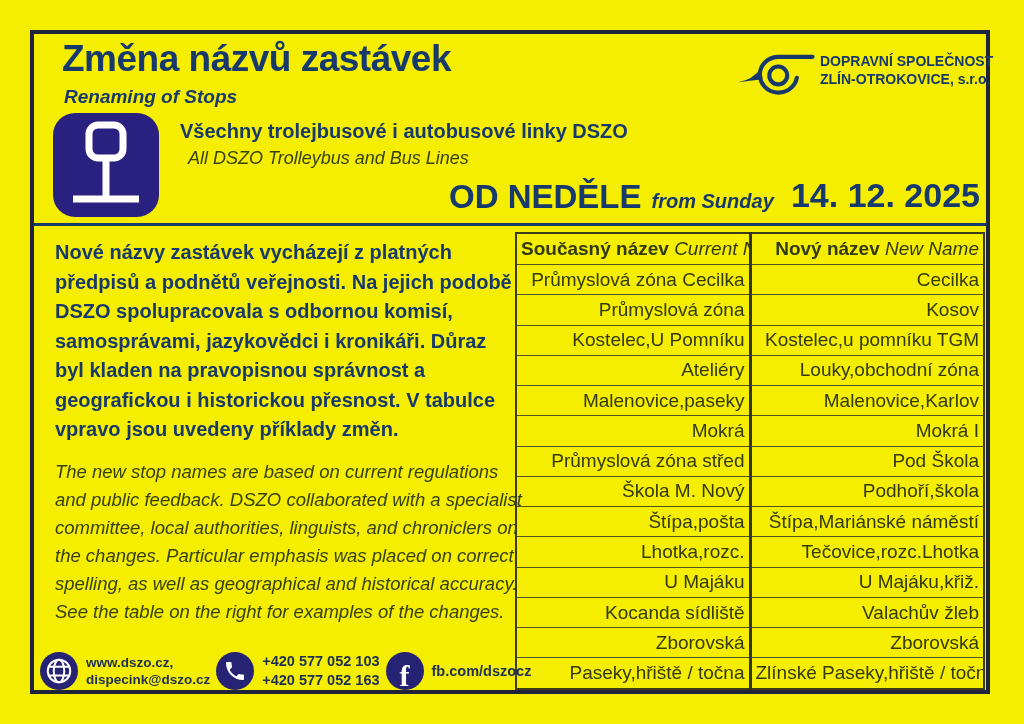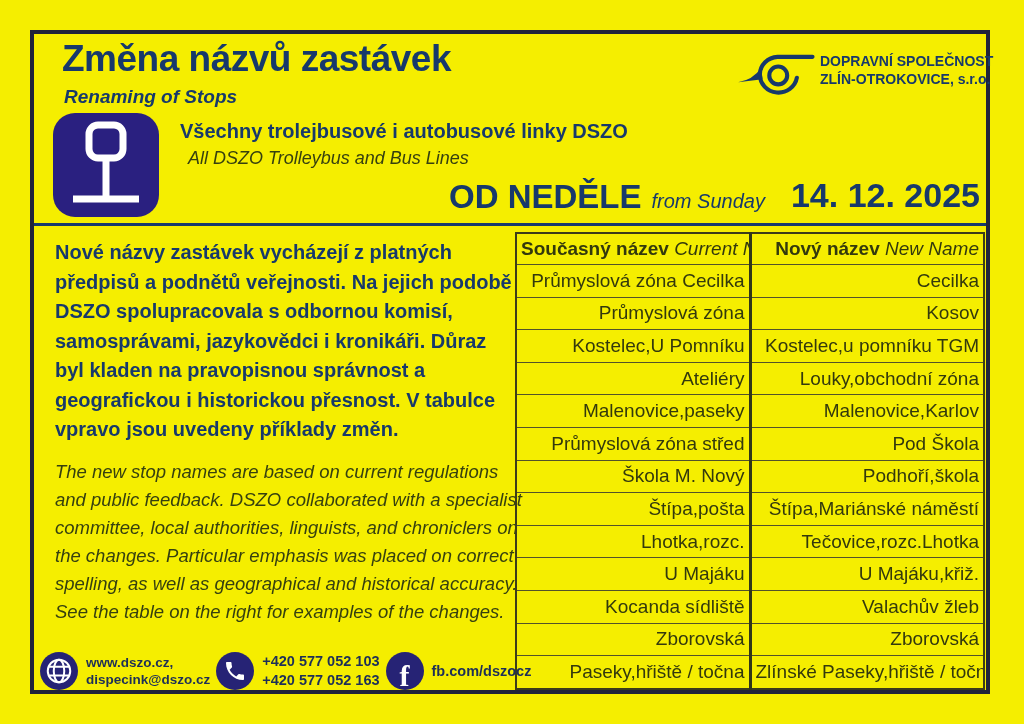--- a/index.html
+++ b/index.html
@@ -42,21 +42,21 @@
     font-size:20px;font-weight:bold;color:#17396b;white-space:nowrap;
   }
   .lines-en{
     position:absolute;left:180px;top:148px;
     font-size:18px;font-style:italic;color:#36400f;white-space:nowrap;margin-left:8px;
   }
   .effective{
     position:absolute;left:449px;top:178px;white-space:nowrap;
   }
   .effective .cs{font-size:33px;font-weight:bold;color:#17396b;}
-  .effective .en{font-size:20px;font-weight:normal;font-style:italic;color:#17396b;margin-left:10px;}
+  .effective .en{font-size:20px;font-weight:bold;font-style:italic;color:#17396b;margin-left:10px;}
   .date{
     position:absolute;right:44px;top:176px;
     font-size:34px;font-weight:bold;color:#17396b;white-space:nowrap;
   }
   .divider{
     position:absolute;left:34px;top:223px;width:952px;height:3px;background:#17396b;
   }
   
   .para-cs{
     position:absolute;left:55px;top:238px;width:462px;
@@ -180,20 +180,24 @@
   <tr>
     <td>Ateliéry</td>
     <td>Louky,obchodní zóna</td>
   </tr>
 
   <tr>
     <td>Malenovice,paseky</td>
     <td>Malenovice,Karlov</td>
   </tr>
 
+  <tr>
+    <td>Mokrá</td>
+    <td>Mokrá I</td>
+  </tr>
 
   <tr>
     <td>Průmyslová zóna střed</td>
     <td>Pod Škola</td>
   </tr>
 
   <tr>
     <td>Škola M. Nový</td>
     <td>Podhoří,škola</td>
   </tr>

